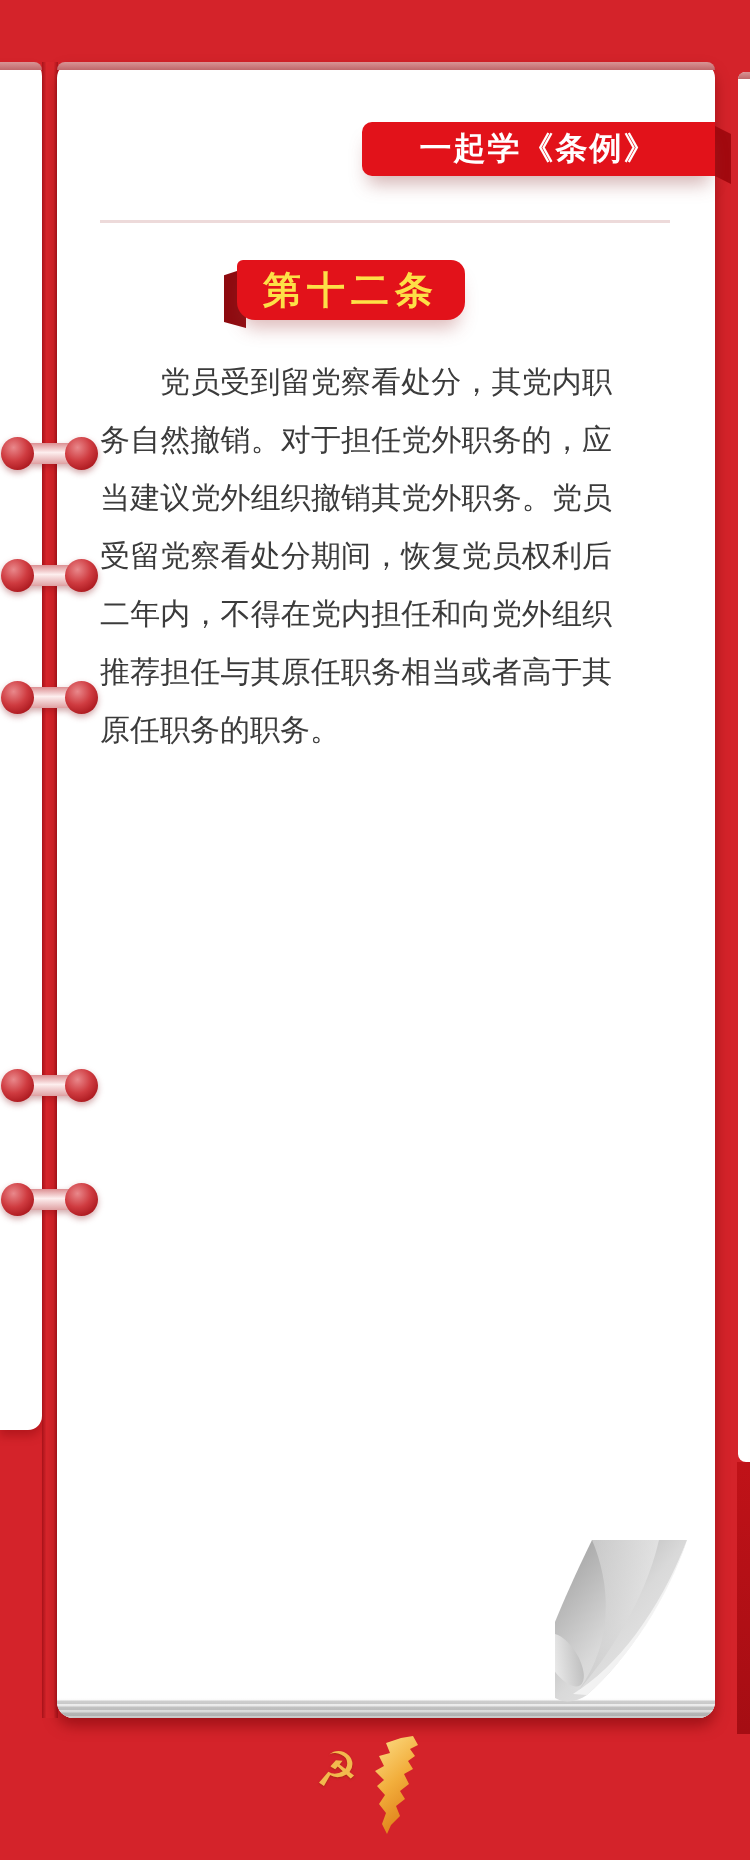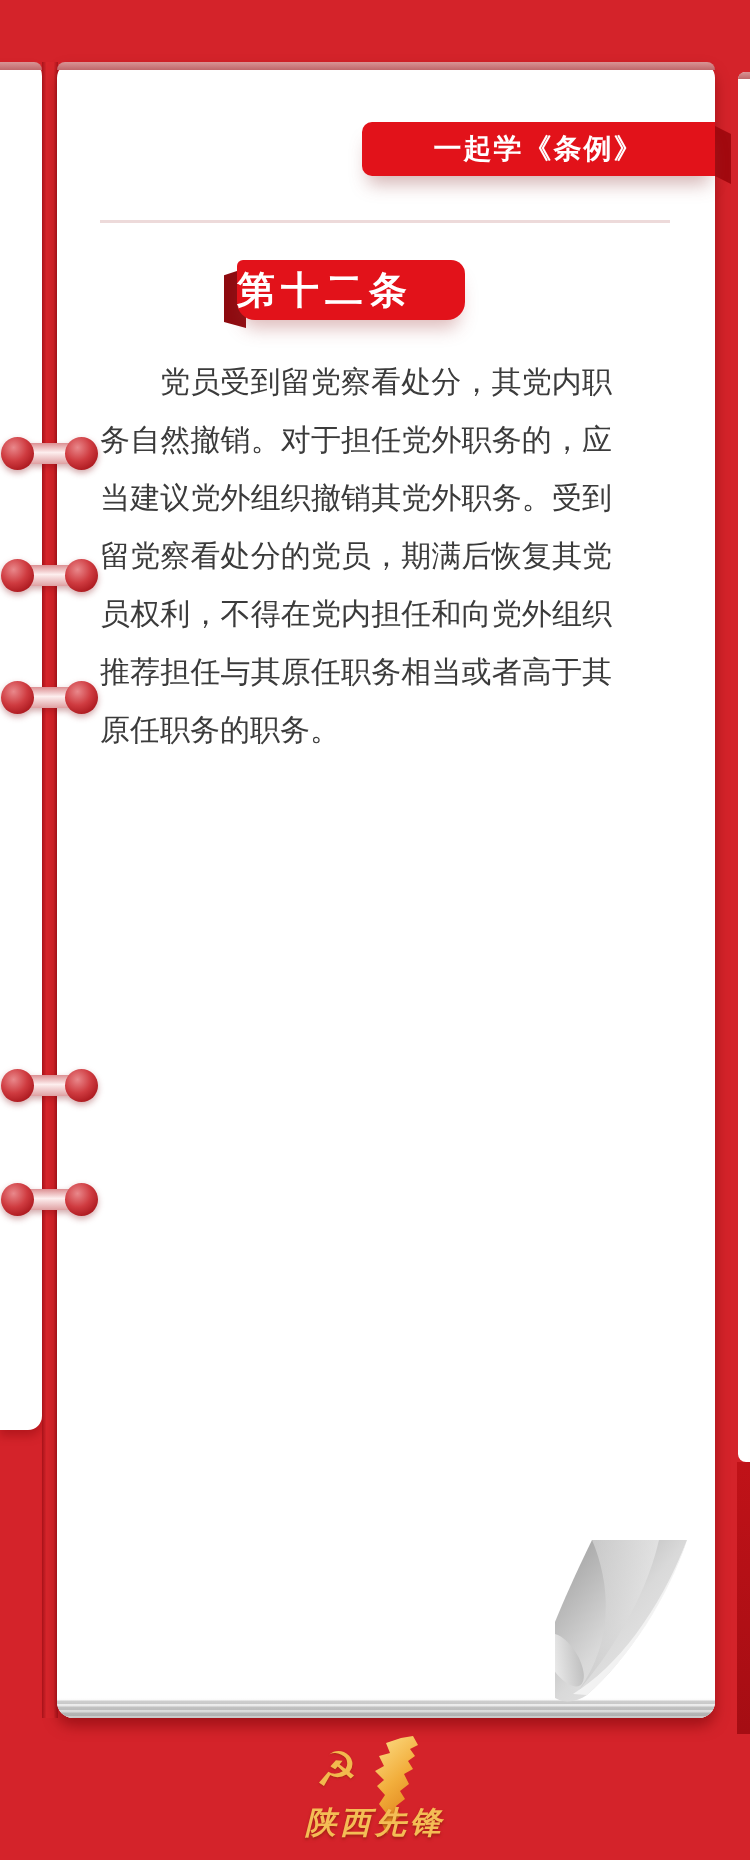--- a/index.html
+++ b/index.html
@@ -55,21 +55,21 @@
     background:
       linear-gradient(to bottom,rgba(255,255,255,.15),rgba(130,130,130,.45)),
       repeating-linear-gradient(to bottom,#ffffff 0 2px,#cdcdcd 3px 6px);
   }
   
   .badge{
     position:absolute;left:305px;top:60px;width:353px;height:54px;
     background:#e2121a;border-radius:10px 0 0 10px;
     box-shadow:0 14px 18px -6px rgba(150,70,70,.4);
     display:flex;align-items:center;justify-content:center;
-    color:#ffffff;font-size:28px;font-weight:bold;letter-spacing:2px;
+    color:#ffffff;font-size:32px;font-weight:bold;letter-spacing:2px;
   }
   .badge-fold{
     position:absolute;left:658px;top:64px;width:16px;height:58px;
     background:#a2090f;
     clip-path:polygon(0 0,100% 14%,100% 100%,0 86%);
   }
   
   .divider{
     position:absolute;left:43px;top:158px;width:570px;height:3px;
     background:#eddada;
@@ -77,22 +77,22 @@
   
   .banner-fold{
     position:absolute;left:167px;top:206px;width:22px;height:60px;
     background:#8e0b10;
     clip-path:polygon(100% 0,0 12%,0 90%,100% 100%);
   }
   .banner{
     position:absolute;left:180px;top:198px;width:228px;height:60px;
     background:#e2121a;border-radius:6px 14px 18px 18px;
     box-shadow:0 14px 18px -6px rgba(160,60,60,.35);
-    display:flex;align-items:center;
-    color:#ffffff;font-size:38px;font-weight:bold;letter-spacing:6px;
+    display:flex;align-items:center;justify-content:center;
+    color:#fde047;font-size:38px;font-weight:bold;letter-spacing:6px;
   }
   
   .article-text{
     position:absolute;left:43px;top:291px;width:512px;
     color:#3b3b3b;font-size:30px;line-height:58px;
     text-align:justify;
   }
   .article-text p{margin:0 0 44px 0;text-indent:2em;}
   .article-text p:last-child{margin-bottom:0;}
   
@@ -145,21 +145,21 @@
     </div>
 
     <div class="divider"></div>
 
     <div class="banner-fold"></div>
     <div class="banner">
       <span>第十二条</span>
     </div>
 
     <div class="article-text">
-      <p>党员受到留党察看处分，其党内职务自然撤销。对于担任党外职务的，应当建议党外组织撤销其党外职务。受到留党察看处分的党员，期满后恢复其党员权利，不得在党内担任和向党外组织推荐担任与其原任职务相当或者高于其原任职务的职务。</p>
+      <p>党员受到留党察看处分，其党内职务自然撤销。对于担任党外职务的，应当建议党外组织撤销其党外职务。党员受留党察看处分期间，恢复党员权利后二年内，不得在党内担任和向党外组织推荐担任与其原任职务相当或者高于其原任职务的职务。</p>
     </div>
 
     <div class="page-bottom-edge"></div>
 
     <svg class="curl" viewBox="0 0 160 178">
       <defs>
         <linearGradient id="gCurl" x1="0" y1="0" x2="1" y2="1">
           <stop offset="0" stop-color="#9a9a9a"></stop>
           <stop offset="0.5" stop-color="#d9d9d9"></stop>
           <stop offset="1" stop-color="#f2f2f2"></stop>
@@ -211,16 +211,15 @@
     <svg class="map" width="62" height="100" viewBox="0 0 62 100">
       <defs>
         <linearGradient id="gMap" x1="0" y1="0" x2="0.4" y2="1">
           <stop offset="0" stop-color="#fce08a"></stop>
           <stop offset="0.55" stop-color="#f2ae3c"></stop>
           <stop offset="1" stop-color="#e0821a"></stop>
         </linearGradient>
       </defs>
       <path d="M30,2 L42,0 L47,9 L39,13 L44,20 L37,25 L42,33 L33,38 L38,48 L29,55 L34,63 L25,70 L29,80 L20,89 L16,98 L11,88 L15,77 L8,68 L14,59 L6,50 L13,44 L4,35 L13,30 L8,20 L19,17 L15,7 Z" fill="url(#gMap)"></path>
     </svg>
-    <div class="logo-text">陕西先锋</div>
   </div>
 
 </div>
 
 </body></html>

